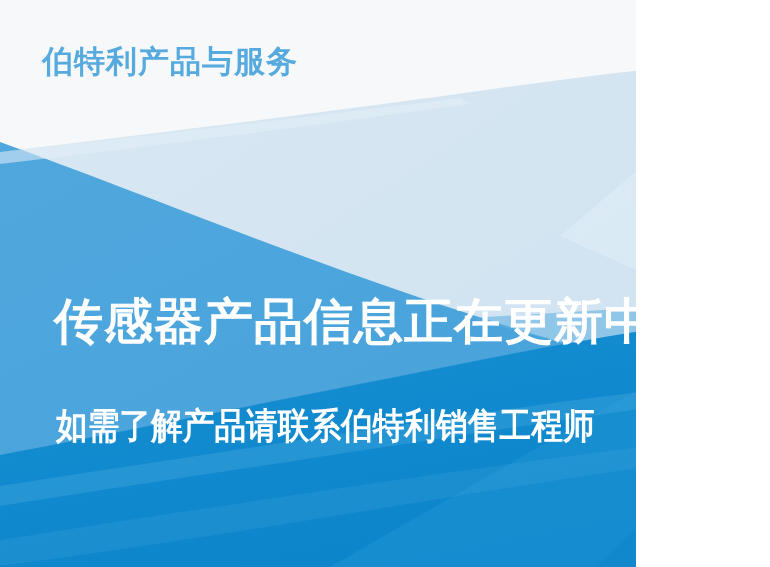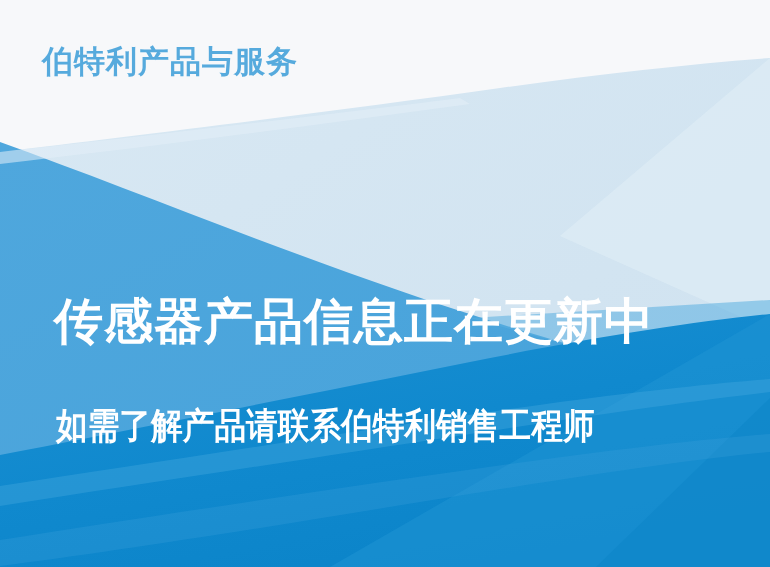--- a/index.html
+++ b/index.html
@@ -2,21 +2,21 @@
 <html><head>
 <meta charset="utf-8">
 <style>
   html, body {
     margin: 0;
     padding: 0;
     background: #ffffff;
   }
   #banner {
     position: relative;
-    width: 770px;
+    width: 636px;
     height: 567px;
     overflow: hidden;
     background: #7f1d1d;
     font-family: "Liberation Sans", "DejaVu Sans", sans-serif;
   }
   #bg-svg {
     position: absolute;
     left: 0;
     top: 0;
     width: 770px;

